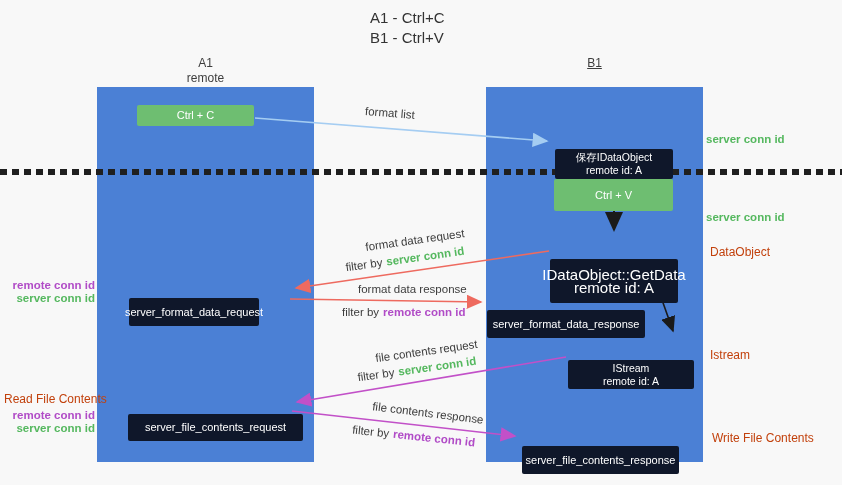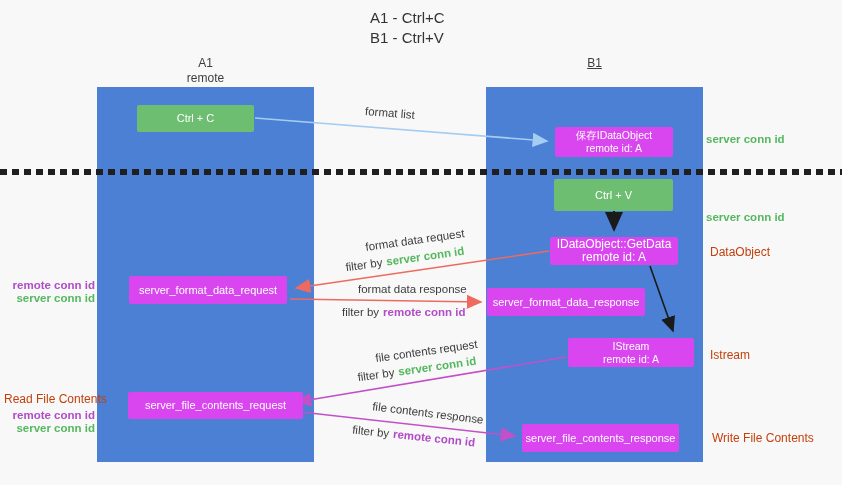--- a/index.html
+++ b/index.html
@@ -25,21 +25,21 @@
     position:absolute;left:0;top:169px;width:842px;height:6px;z-index:3;
     background:repeating-linear-gradient(90deg,#1f1f1f 0 7px,transparent 7px 12px);
   }
   .node{
     position:absolute;z-index:5;display:flex;flex-direction:column;
     align-items:center;justify-content:center;
     color:#fff;font-size:11px;line-height:13px;text-align:center;
     border-radius:2px;
   }
   .node.green{background:#6ebe71;}
-  .node.orange{background:#d946ef;}
+  .node.orange{background:#0f172a;margin-top:22px;}
   .flow-label{
     position:absolute;z-index:6;font-size:11.5px;color:#3d3d3d;white-space:nowrap;
   }
   .rot-up{transform:rotate(-8deg);}
   .rot-dn{transform:rotate(7deg);}
   .rot-dn2{transform:rotate(6deg);}
   .rot-fl{transform:rotate(4.5deg);}
   .green-txt{color:#55b85f;font-weight:bold;}
   .purple-txt{color:#b14cc7;font-weight:bold;}
   .side-label{
@@ -89,39 +89,39 @@
   </defs>
   <line x1="255" y1="118" x2="547" y2="141" stroke="#a5cdf2" stroke-width="1.6" marker-end="url(#ah-blue)"></line>
   <line x1="614" y1="206" x2="614" y2="230" stroke="#1a1a1a" stroke-width="2" marker-end="url(#ah-black)"></line>
   <line x1="549" y1="251" x2="296" y2="288" stroke="#ee6a5f" stroke-width="1.6" marker-end="url(#ah-red)"></line>
   <line x1="290" y1="299" x2="481" y2="302" stroke="#ee6a5f" stroke-width="1.6" marker-end="url(#ah-red)"></line>
   <line x1="650" y1="266" x2="673" y2="331" stroke="#1a1a1a" stroke-width="1.6" marker-end="url(#ah-black)"></line>
   <line x1="566" y1="357" x2="297" y2="402" stroke="#c250c8" stroke-width="1.6" marker-end="url(#ah-mag)"></line>
   <line x1="292" y1="411" x2="515" y2="436" stroke="#c250c8" stroke-width="1.6" marker-end="url(#ah-mag)"></line>
 </svg>
 
-<div class="node green" style="left:137px;top:105px;width:117px;height:27px;">
+<div class="node green" style="left:137px;top:105px;width:117px;height:21px;">
   <span>Ctrl + C</span>
 </div>
 
 <div class="node orange" style="left:555px;top:127px;width:118px;height:30px;font-size:10.5px;">
   <span>保存IDataObject</span>
   <span>remote id: A</span>
 </div>
 
 <div class="node green" style="left:554px;top:179px;width:119px;height:32px;">
   <span>Ctrl + V</span>
 </div>
 
-<div class="node orange" style="left:550px;top:237px;width:128px;height:28px;font-size:12px;">
+<div class="node orange" style="left:550px;top:237px;width:128px;height:44px;font-size:15px;">
   <span>IDataObject::GetData</span>
   <span>remote id: A</span>
 </div>
 
-<div class="node orange" style="left:129px;top:276px;width:158px;height:28px;">
+<div class="node orange" style="left:129px;top:276px;width:130px;height:28px;">
   <span>server_format_data_request</span>
 </div>
 
 <div class="node orange" style="left:487px;top:288px;width:158px;height:28px;">
   <span>server_format_data_response</span>
 </div>
 
 <div class="node orange" style="left:568px;top:338px;width:126px;height:29px;font-size:10.5px;">
   <span>IStream</span>
   <span>remote id: A</span>

